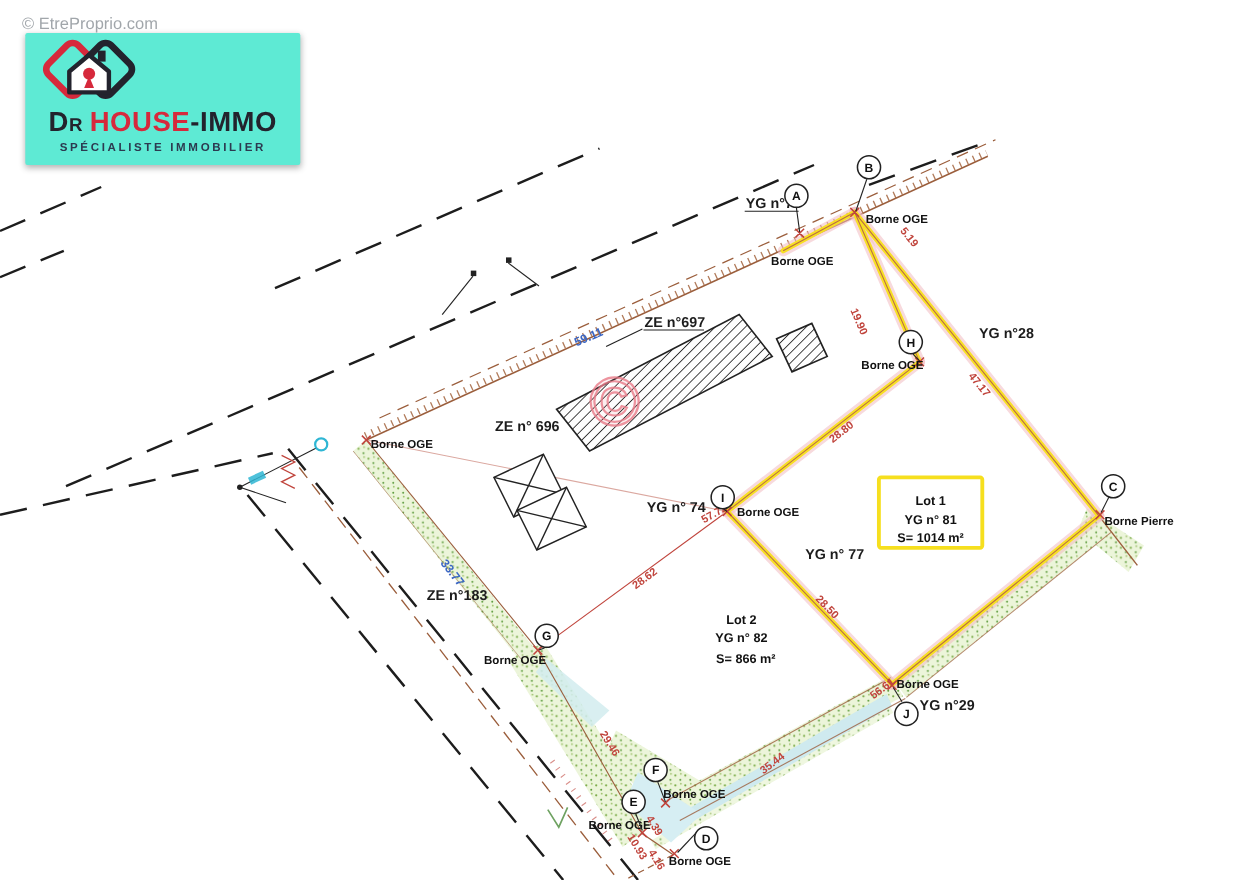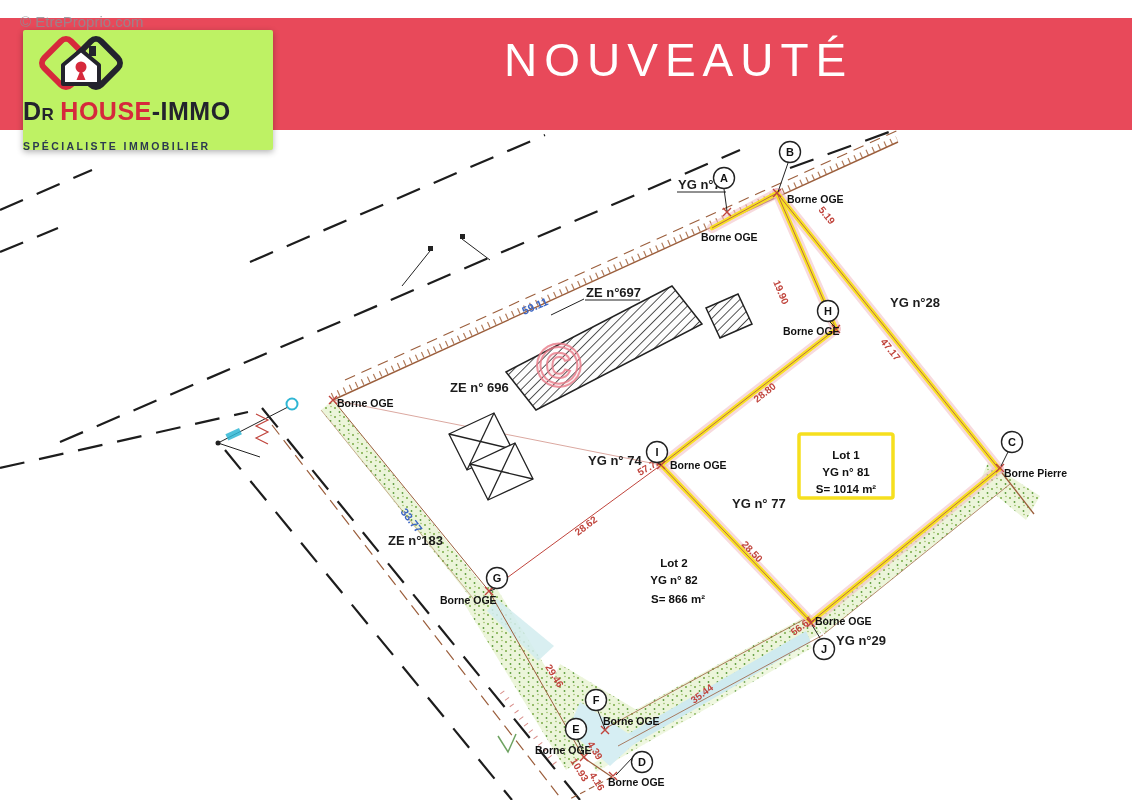--- a/index.html
+++ b/index.html
@@ -1,25 +1,25 @@
 <!DOCTYPE html>
 <html><head>
 <meta charset="utf-8">
 <style>
   html,body{margin:0;padding:0;background:#fff;font-family:"Liberation Sans",sans-serif;}
   #stage{position:relative;width:1132px;height:800px;background:#fff;overflow:hidden;}
   svg{display:block;}
   #plan{position:absolute;left:0;top:0;z-index:1;}
   .banner{position:absolute;left:0;top:18px;width:1132px;height:112px;background:#e8495a;z-index:3;}
   .banner-title{position:absolute;left:504px;top:15px;font-size:46px;letter-spacing:7px;color:#ffffff;font-weight:300;}
-  .logo-card{position:absolute;left:23px;top:30px;width:250px;height:120px;background:#bef264;box-shadow:0 2px 6px rgba(0,0,0,.3);z-index:4;text-align:left;border-radius:2px;}
+  .logo-card{position:absolute;left:23px;top:30px;width:250px;height:120px;background:#5eead4;box-shadow:0 2px 6px rgba(0,0,0,.3);z-index:4;text-align:center;border-radius:2px;}
   .logo-title{font-size:25px;font-weight:bold;color:#23232d;line-height:1;letter-spacing:.5px;margin-top:1px;}
   .logo-title .red{color:#d6293c;margin-left:6px;}
   .logo-title .small-r{font-size:17px;}
-  .logo-tagline{font-size:10.5px;letter-spacing:2.4px;color:#2c3a50;font-weight:bold;margin-top:16px;}
+  .logo-tagline{font-size:10.5px;letter-spacing:2.4px;color:#2c3a50;font-weight:bold;margin-top:4px;}
   .wm-corner{position:absolute;left:8px;top:13px;font-size:15px;color:#8a9096;opacity:.8;z-index:6;margin-left:12px;}
   .wm-center{position:absolute;left:374px;top:404px;font-size:58px;font-weight:bold;letter-spacing:2px;color:rgba(236,128,140,.12);-webkit-text-stroke:2.2px rgba(233,122,136,.8);z-index:2;white-space:nowrap;}
   .wm-copy{position:absolute;left:536px;top:330px;font-size:62px;font-weight:bold;color:rgba(236,128,140,.12);-webkit-text-stroke:2px rgba(233,122,136,.8);z-index:2;}
   
   .pl{font:bold 13px "Liberation Sans",sans-serif;fill:#1c1c1c;}
   .bl{font:bold 10.5px "Liberation Sans",sans-serif;fill:#111;}
   .mr{font:bold 10px "Liberation Sans",sans-serif;fill:#c0443c;}
   .mb{font:bold 11px "Liberation Sans",sans-serif;fill:#3b66c4;}
   .lc{font:bold 11px "Liberation Sans",sans-serif;fill:#111;}
   .lot{font:bold 11.5px "Liberation Sans",sans-serif;fill:#111;text-anchor:middle;}
@@ -262,23 +262,20 @@
       <g>
         <line class="ldr" x1="633" y1="757" x2="616" y2="775"></line>
         <circle class="ptc" cx="642" cy="762" r="10.5"></circle>
         <text class="lc" x="642" y="766" text-anchor="middle">D</text>
       </g>
     </g>
   </svg>
 
   <div class="wm-copy">©</div>
 
-  <div class="banner">
-    <div class="banner-title">NOUVEAUTÉ</div>
-  </div>
 
   <div class="logo-card">
     <svg width="116" height="64" viewBox="0 0 116 64" style="margin-top:4px;">
       <rect x="24" y="10" width="38" height="38" rx="7" transform="rotate(45 43 29)" fill="none" stroke="#d6293c" stroke-width="6"></rect>
       <rect x="54" y="10" width="38" height="38" rx="7" transform="rotate(45 73 29)" fill="none" stroke="#23232d" stroke-width="6"></rect>
       <rect x="66" y="12" width="7" height="10" fill="#23232d"></rect>
       <path d="M40,31 L58,16 L76,31 L76,50 L40,50 Z" fill="#ffffff" stroke="#23232d" stroke-width="4" stroke-linejoin="round"></path>
       <circle cx="58" cy="33" r="5.5" fill="#d6293c"></circle>
       <path d="M58,35 L53.5,46 L62.5,46 Z" fill="#d6293c"></path>
     </svg>

